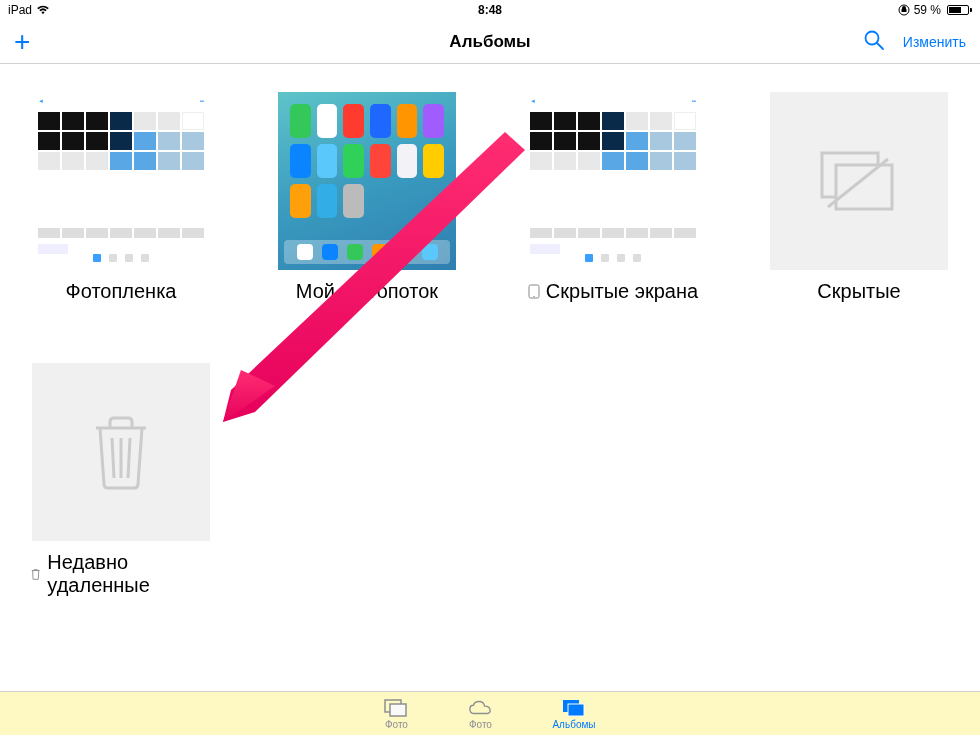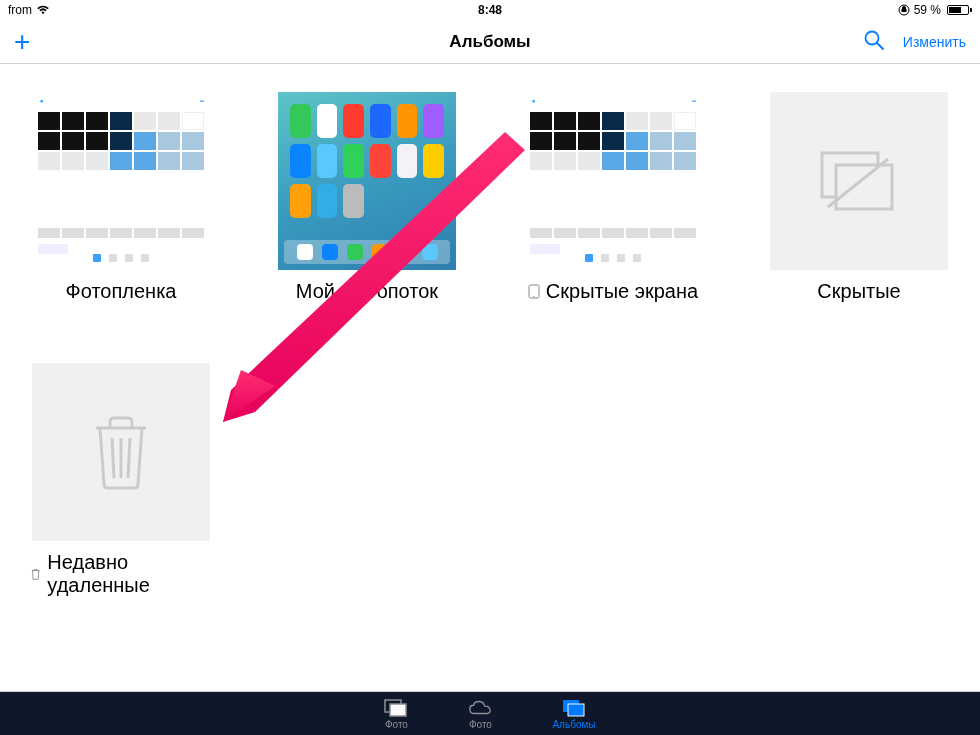--- a/index.html
+++ b/index.html
@@ -46,31 +46,31 @@
   .thumb.home-screen { background: linear-gradient(160deg, #5ec4c9 0%, #3a9bbf 50%, #2e7fb0 100%); padding: 12px; }
   .home-grid { width:100%; height:100%; display:grid; grid-template-columns: repeat(6,1fr); grid-template-rows: repeat(4,1fr); gap:6px; }
   .home-grid div { border-radius: 5px; }
   .dock { position:absolute; bottom:6px; left:6px; right:6px; height:24px; background: rgba(255,255,255,0.3); border-radius:4px; display:flex; justify-content:space-around; align-items:center; padding:0 8px; }
   .dock div { width:16px; height:16px; border-radius:4px; }
 
   .thumb .ph-icon { opacity: 0.35; }
 
   .arrow-overlay { position: absolute; left: 165px; top: 68px; pointer-events: none; z-index: 50; }
 
-  .tab-bar { position: absolute; bottom: 0; left: 0; right: 0; height: 44px; border-top: 1px solid #d1d1d1; display: flex; justify-content: center; align-items: center; gap: 60px; background: #0f172a; }
+  .tab-bar { position: absolute; bottom: 0; left: 0; right: 0; height: 44px; border-top: 1px solid #d1d1d1; display: flex; justify-content: center; align-items: center; gap: 60px; background: #fef9c3; }
   .tab { display: flex; flex-direction: column; align-items: center; gap: 1px; font-size: 10px; color: #8e8e93; cursor: pointer; }
   .tab.active { color: #007aff; }
   .tab-icon { width: 24px; height: 20px; display:flex; align-items:center; justify-content:center; }
 </style>
 </head>
 <body>
 
 <div class="status-bar">
   <div class="status-left">
-    <span>from</span>
+    <span>iPad</span>
     <svg class="wifi-icon" viewBox="0 0 16 12">
         <path d="M8 11 L6 8.5 Q8 7 10 8.5 Z M3.5 6 Q8 2 12.5 6 L11 7.5 Q8 5 5 7.5 Z M1 3.5 Q8 -2 15 3.5 L13.5 5 Q8 0.5 2.5 5 Z" fill="#000"></path>
       </svg>
   </div>
   <div class="status-center">8:48</div>
   <div class="status-right">
     <svg width="12" height="12" viewBox="0 0 12 12">
         <circle cx="6" cy="6" r="5" fill="none" stroke="#000" stroke-width="1"></circle>
         <path d="M4 5 V4 a2 2 0 0 1 4 0 V5 H8.5 V8 H3.5 V5 Z" fill="#000"></path>
       </svg>

